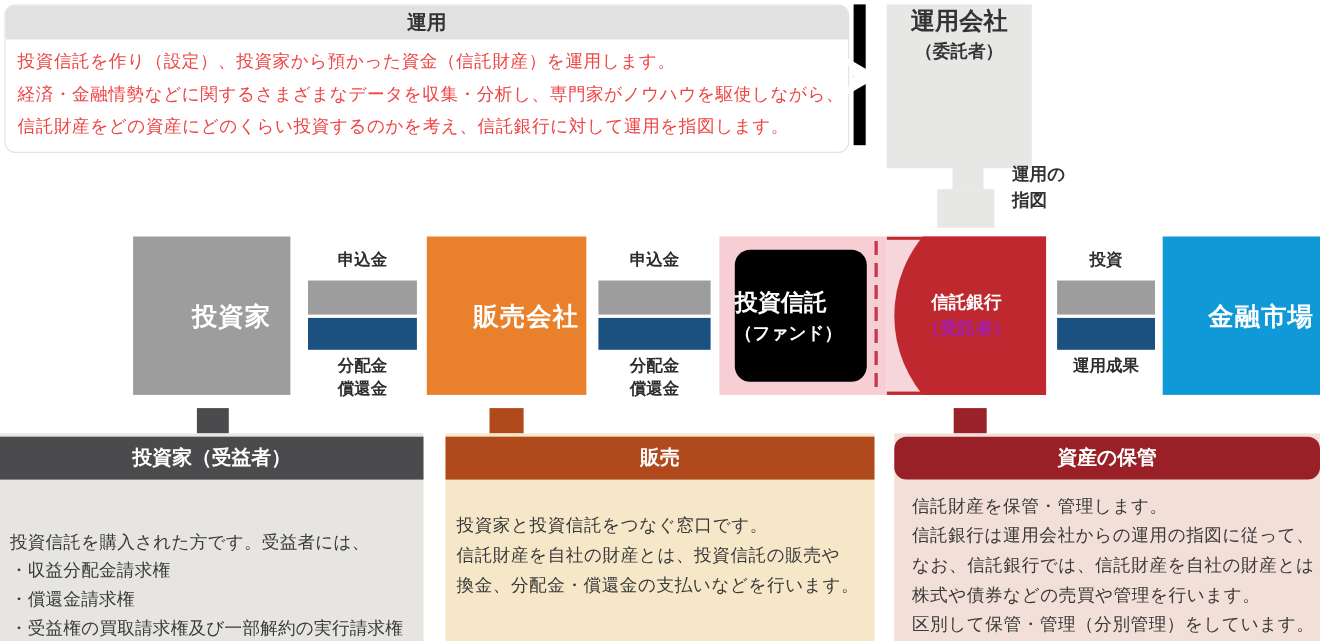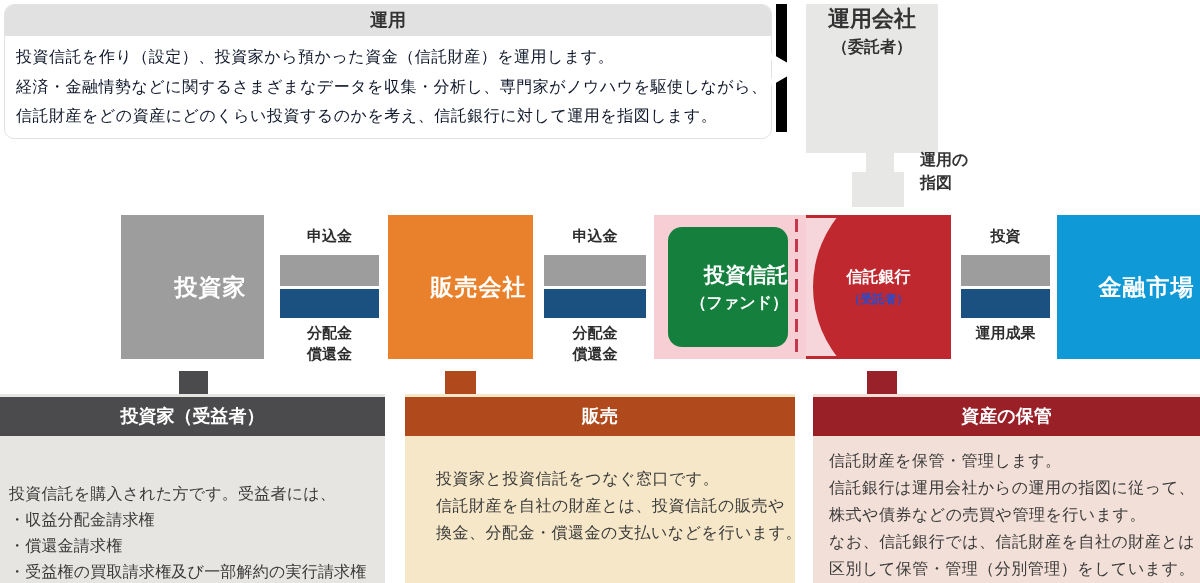--- a/index.html
+++ b/index.html
@@ -6,21 +6,21 @@
   .stage{
     position:relative;width:1200px;height:583px;background:#fff;overflow:hidden;
     font-family:"Liberation Sans","DejaVu Sans",sans-serif;
   }
   .abs{position:absolute;box-sizing:border-box;}
 
   
   .bubble{left:4px;top:4px;width:768px;height:135px;background:#fff;border:1px solid #e2e2e2;border-radius:10px;}
   .bubble-header{height:31px;line-height:31px;background:#e1e1e1;border-radius:9px 9px 0 0;
     text-align:center;font-size:18px;font-weight:bold;color:#333;}
-  .bubble-body{padding:6px 8px 0 11px;font-size:16px;letter-spacing:.5px;line-height:29.5px;color:#0f172a;white-space:nowrap;}
+  .bubble-body{padding:6px 8px 0 11px;font-size:16px;letter-spacing:.5px;line-height:29.5px;color:#ef4444;white-space:nowrap;}
   .vbar{left:776px;top:4px;width:11px;height:128px;background:#000;}
   .arrow-right{left:767px;top:51px;width:32px;height:37px;}
 
   
   .mgmt-box{left:806px;top:4px;width:132px;height:149px;background:#e7e7e5;
     display:flex;flex-direction:column;align-items:center;gap:3px;}
   .box-main{font-weight:bold;color:#333;font-size:22px;}
   .box-sub{font-weight:bold;color:#333;font-size:16px;}
   .stem{left:866px;top:152px;width:28px;height:20px;background:#e7e7e5;}
   .stem-head{left:852px;top:172px;width:52px;height:35px;background:#e7e7e5;}
@@ -37,53 +37,53 @@
   .gap .lbl{position:absolute;left:0;width:100%;text-align:center;font-size:15px;font-weight:bold;color:#2e2e2e;}
   .gap .lbl-top{top:12px;}
   .gap .lbl-bottom{top:107px;line-height:21px;white-space:pre-line;}
   .gap .bar-gray{position:absolute;left:0;width:100%;top:40px;height:31px;background:#9d9d9d;}
   .gap .bar-blue{position:absolute;left:0;width:100%;top:74px;height:29px;background:#1b5180;}
   .gap1{left:280px;width:99px;}
   .gap2{left:544px;width:102px;}
   .gap3{left:961px;width:89px;}
 
   .fund-panel{left:654px;top:215px;width:152px;height:144px;background:#f6ced4;}
-  .fund-inner{left:668px;top:227px;width:120px;height:120px;border-radius:14px;background:#15803d;
-    display:flex;flex-direction:column;align-items:flex-end;justify-content:center;gap:4px;}
+  .fund-inner{left:668px;top:227px;width:120px;height:120px;border-radius:14px;background:#000000;
+    display:flex;flex-direction:column;align-items:flex-start;justify-content:center;gap:4px;}
   .fund-inner .white-main{color:#fff;font-weight:bold;font-size:21px;}
   .fund-inner .white-sub{color:#fff;font-weight:bold;font-size:16px;}
   .dash-line{left:795px;top:219px;width:3px;height:136px;
     background:repeating-linear-gradient(180deg,#c5374d 0 13px,transparent 13px 20px);}
 
   .bank-box{left:806px;top:215px;width:145px;height:144px;background:#f7d6db;overflow:hidden;}
   .bank-circle{position:absolute;left:7px;top:-41px;width:226px;height:226px;border-radius:50%;background:#c0282f;}
   .bank-edge{position:absolute;left:0;width:100%;height:3px;background:#c0282f;}
   .bank-edge.top{top:0;} .bank-edge.bottom{bottom:0;}
   .bank-labels{position:absolute;inset:0;display:flex;flex-direction:column;align-items:center;justify-content:center;gap:3px;z-index:1;}
   .bank-labels .white-main{color:#fff;font-weight:bold;font-size:16px;}
-  .bank-labels .white-sub{color:#1d4ed8;font-weight:bold;font-size:12px;font-family:Liberation Mono, monospace;}
+  .bank-labels .white-sub{color:#a21caf;font-weight:bold;font-size:16px;font-family:Liberation Mono, monospace;}
 
   
   .stub{top:371px;height:23px;}
   .stub-left{left:179px;width:29px;background:#4b4b4d;}
   .stub-mid{left:445px;width:31px;background:#b04a1c;}
   .stub-right{left:867px;width:30px;background:#992129;}
 
   .panel{top:394px;height:189px;}
   .panel-header{height:39px;margin-top:3px;line-height:39px;text-align:center;
     color:#fff;font-weight:bold;font-size:18px;}
   .panel-body{color:#3a3a3a;font-size:16px;white-space:nowrap;}
   .panel-left{left:0;width:385px;background:#e6e5e2;}
   .panel-left .panel-header{background:#4b4b4d;font-family:Liberation Serif, serif;}
   .panel-left .panel-body{padding:9px 6px 0 9px;line-height:26px;letter-spacing:.2px;margin-top:36px;}
   .panel-mid{left:405px;width:390px;background:#f5e7c8;}
   .panel-mid .panel-header{background:#b04a1c;}
-  .panel-mid .panel-body{padding:29px 0 0 31px;line-height:27px;letter-spacing:.5px;}
+  .panel-mid .panel-body{padding:29px 0 0 10px;line-height:27px;letter-spacing:.5px;}
   .panel-right{left:813px;width:387px;background:#f2dfd7;}
-  .panel-right .panel-header{background:#9a2028;}
+  .panel-right .panel-header{background:#9a2028;border-radius:11px;}
   .panel-right .panel-body{padding:11px 0 0 16px;line-height:27px;letter-spacing:.5px;}
 </style>
 </head>
 <body>
 
 <div class="stage">
 
   <div class="abs bubble">
     <div class="bubble-header">運用</div>
     <div class="bubble-body">
@@ -180,19 +180,19 @@
       <div>信託財産を自社の財産とは、投資信託の販売や</div>
       <div>換金、分配金・償還金の支払いなどを行います。</div>
     </div>
   </div>
 
   <div class="abs panel panel-right">
     <div class="panel-header">資産の保管</div>
     <div class="panel-body">
       <div>信託財産を保管・管理します。</div>
       <div>信託銀行は運用会社からの運用の指図に従って、</div>
+      <div>なお、信託銀行では、信託財産を自社の財産とは</div>
       <div>株式や債券などの売買や管理を行います。</div>
-      <div>なお、信託銀行では、信託財産を自社の財産とは</div>
       <div>区別して保管・管理（分別管理）をしています。</div>
     </div>
   </div>
 
 </div>
 
 </body></html>

